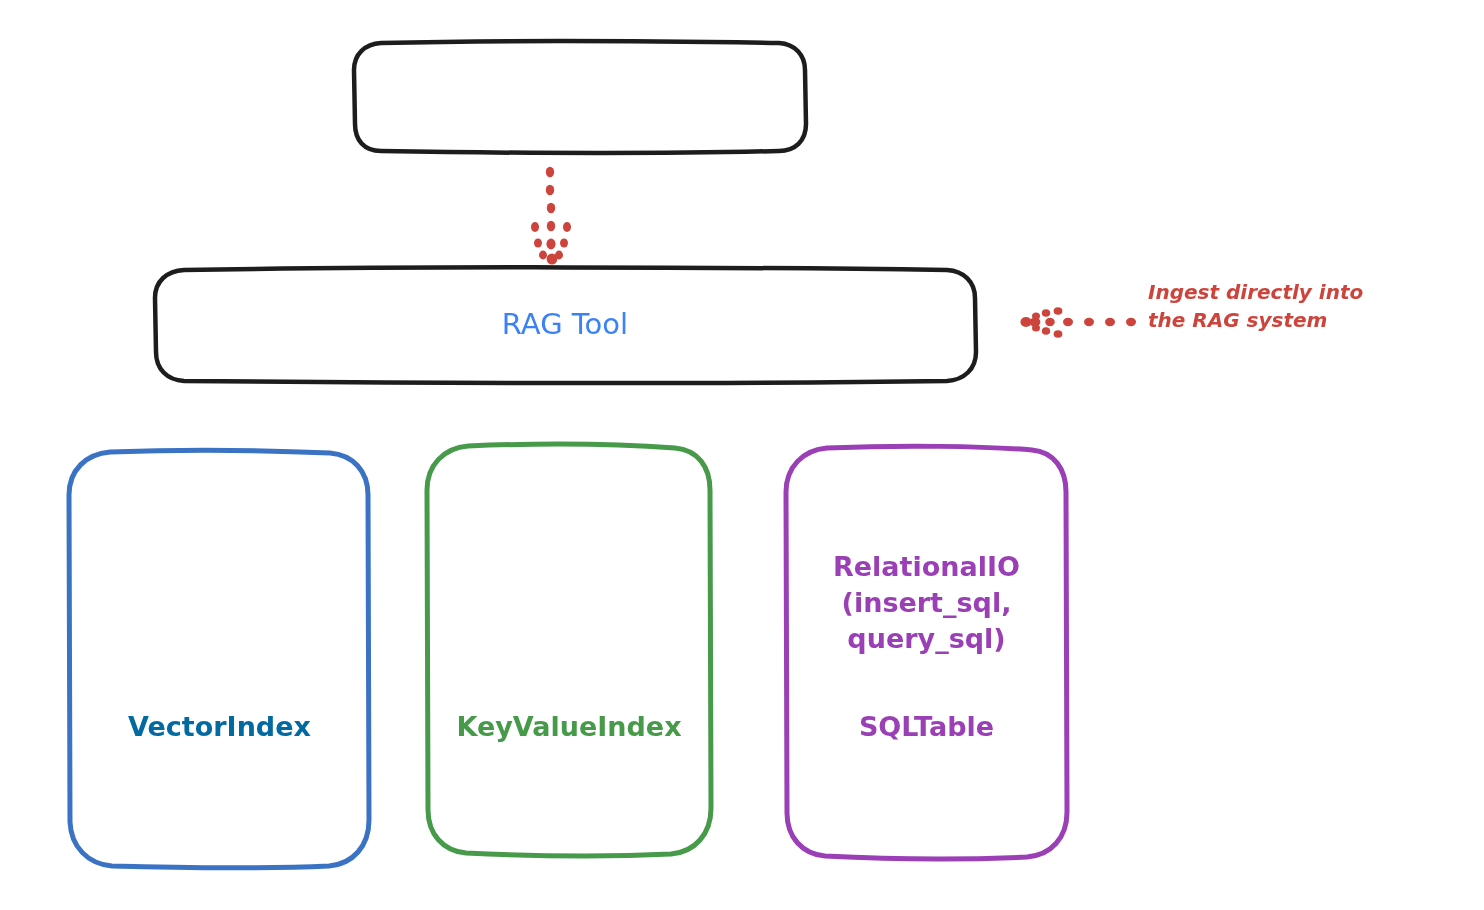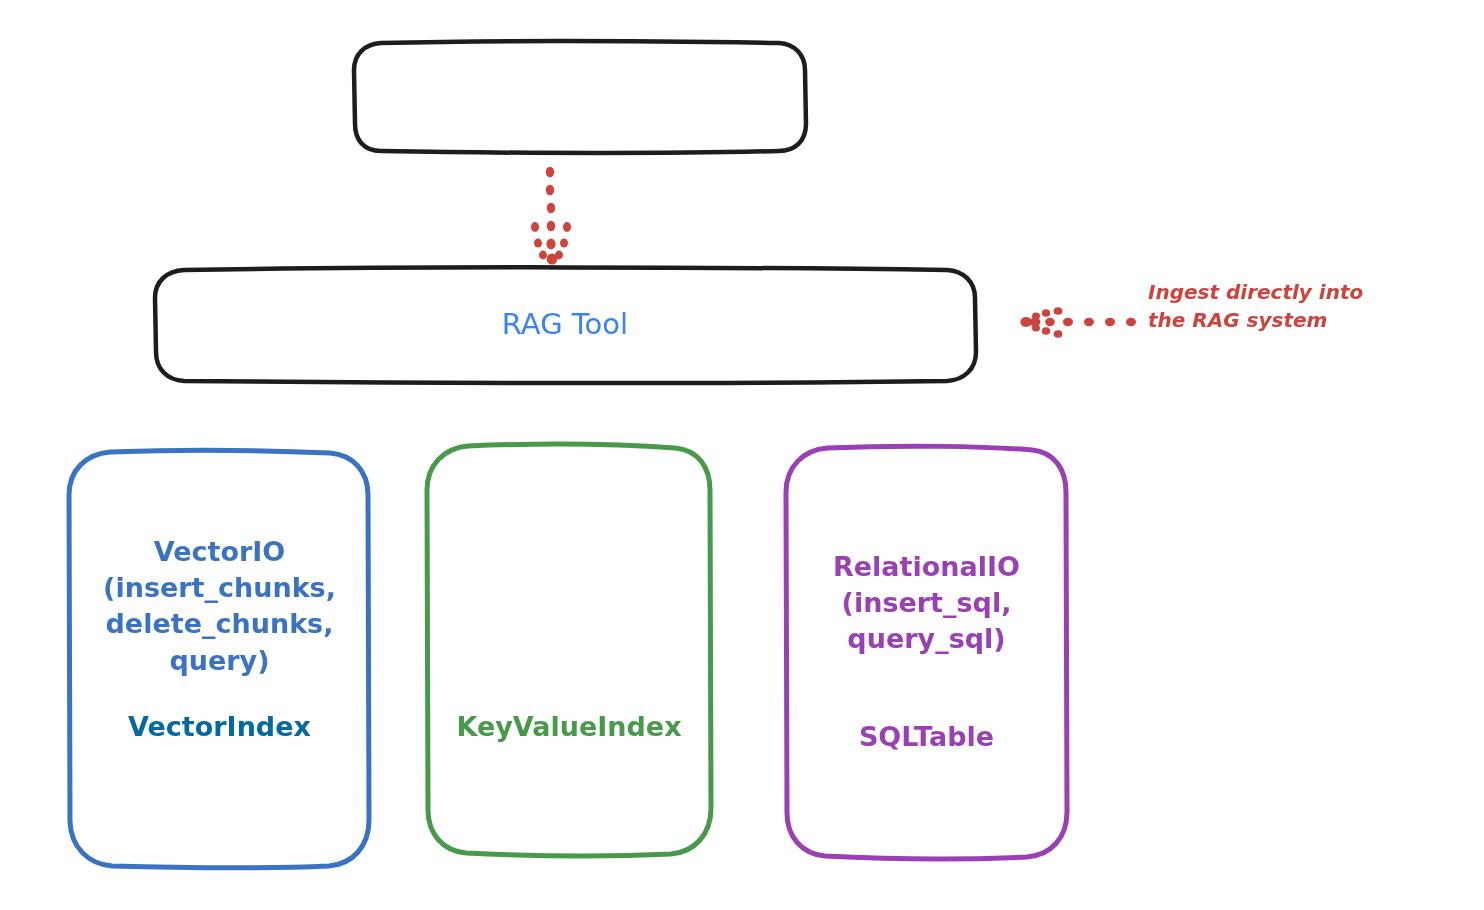--- a/index.html
+++ b/index.html
@@ -62,21 +62,21 @@
   }
   .provider-index {
     font-size: 27px;
     font-weight: 600;
   }
   #vector-api   { left: 70px;  top: 534px; width: 299px; color: #3b73c4; }
   #vector-index { left: 70px;  top: 709px; width: 299px; color: #0369a1; }
   #kv-api       { left: 428px; top: 549px; width: 282px; color: #479a4a; }
   #kv-index     { left: 428px; top: 709px; width: 282px; color: #479a4a; }
   #rel-api      { left: 787px; top: 549px; width: 279px; color: #9a3fb5; }
-  #rel-index    { left: 787px; top: 709px; width: 279px; color: #9a3fb5; margin-top: 10px; }
+  #rel-index    { left: 787px; top: 709px; width: 279px; color: #9a3fb5; }
   
   #annotation {
     position: absolute;
     left: 1148px;
     top: 278px;
     width: 330px;
     font-size: 20px;
     font-weight: 600;
     font-style: italic;
     line-height: 1.4;
@@ -160,24 +160,20 @@
       <ellipse cx="1058" cy="334" rx="4.4" ry="3.8"></ellipse>
       <ellipse cx="1046" cy="331" rx="4.2" ry="3.8"></ellipse>
       <ellipse cx="1036" cy="328" rx="4.0" ry="3.6"></ellipse>
     </g>
 
   </svg>
 
 
   <div class="node-label" id="ragtool-label">RAG Tool</div>
 
-  <div class="node-label provider-api" id="vector-api">VectorIO
-(insert_chunks,
-delete_chunks,
-query)</div>
   <div class="node-label provider-index" id="vector-index">VectorIndex</div>
 
   <div class="node-label provider-index" id="kv-index">KeyValueIndex</div>
 
   <div class="node-label provider-api" id="rel-api">RelationalIO
 (insert_sql,
 query_sql)</div>
   <div class="node-label provider-index" id="rel-index">SQLTable</div>
 
   <div id="annotation">Ingest directly into

